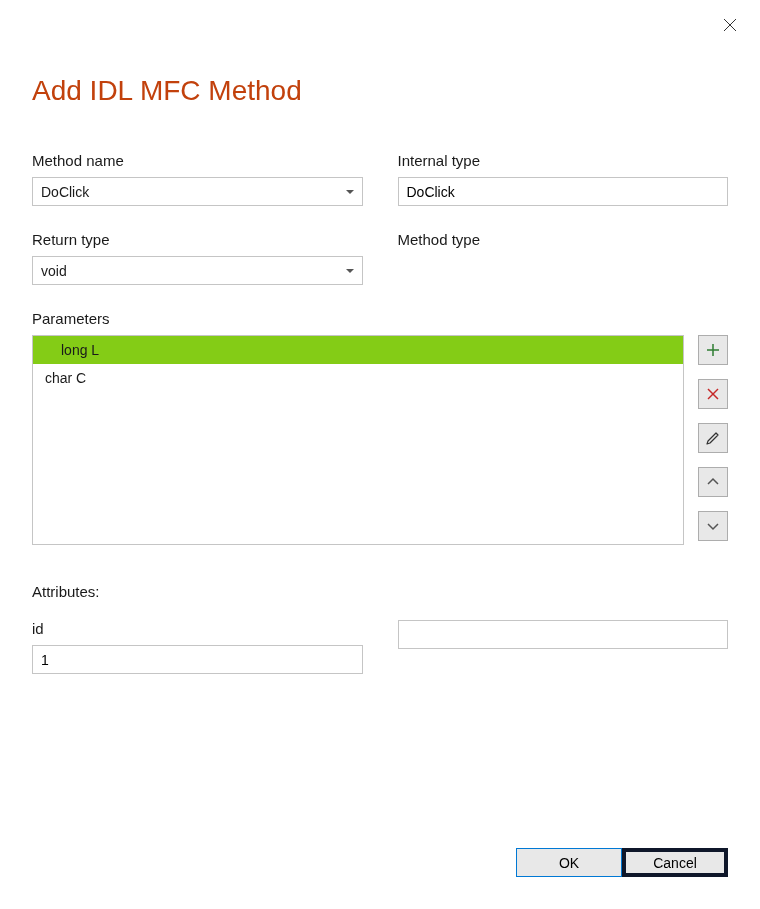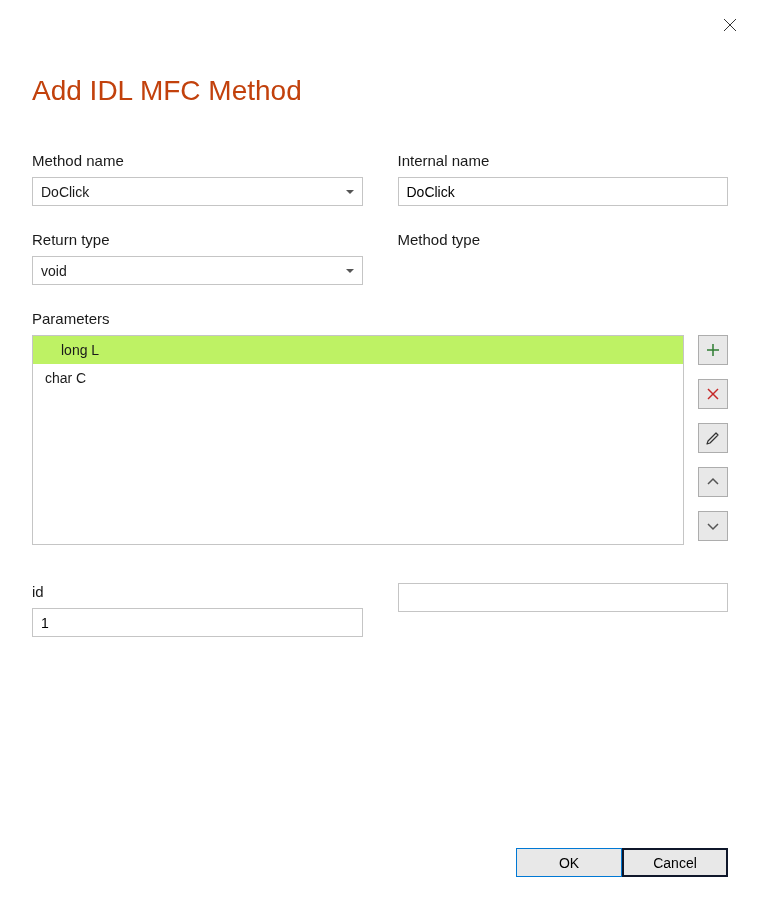--- a/index.html
+++ b/index.html
@@ -100,21 +100,21 @@
       height: 210px;
       background: #ffffff;
       overflow-y: auto;
     }
     .params-item {
       padding: 6px 12px;
       font-size: 14px;
       cursor: pointer;
     }
     .params-item.selected {
-      background: #bef264;
+      background: #84cc16;
       padding-left: 28px;
     }
     .params-buttons {
       display: flex;
       flex-direction: column;
       gap: 14px;
     }
     .icon-btn {
       width: 30px;
       height: 30px;
@@ -136,21 +136,21 @@
     }
     .dialog-footer {
       position: absolute;
       bottom: 32px;
       right: 32px;
       display: flex;
     }
     .dlg-button {
       width: 106px;
       height: 29px;
-      border: 2px solid #0f172a;
+      border: 4px solid #0f172a;
       background: #e8e8e8;
       font-size: 14px;
       font-family: inherit;
       cursor: pointer;
     }
     .dlg-button.primary {
       border: 1px solid #0078d4;
     }
   </style>
 </head>
@@ -168,21 +168,21 @@
 
   <div class="row">
     <div class="col">
       <div class="field-label">Method name</div>
       <div class="combo-box">
         <span>DoClick</span>
         <span class="caret"></span>
       </div>
     </div>
     <div class="col">
-      <div class="field-label">Internal name</div>
+      <div class="field-label">Internal type</div>
       <input type="text" class="text-input" value="DoClick" style="">
     </div>
   </div>
 
   <div class="row">
     <div class="col">
       <div class="field-label">Return type</div>
       <div class="combo-box">
         <span>void</span>
         <span class="caret"></span>
@@ -225,20 +225,21 @@
         </button>
         <button class="icon-btn">
           <svg viewBox="0 0 16 16">
             <polyline points="3,6 8,11 13,6" fill="none" stroke="#555" stroke-width="1.5"></polyline>
           </svg>
         </button>
       </div>
     </div>
   </div>
 
+  <div class="attributes-label">Attributes:</div>
 
   <div class="row">
     <div class="col">
       <div class="field-label">id</div>
       <input type="text" class="text-input" value="1" style="">
     </div>
     <div class="col">
       <input type="text" class="text-input" value="" style="">
     </div>
   </div>

